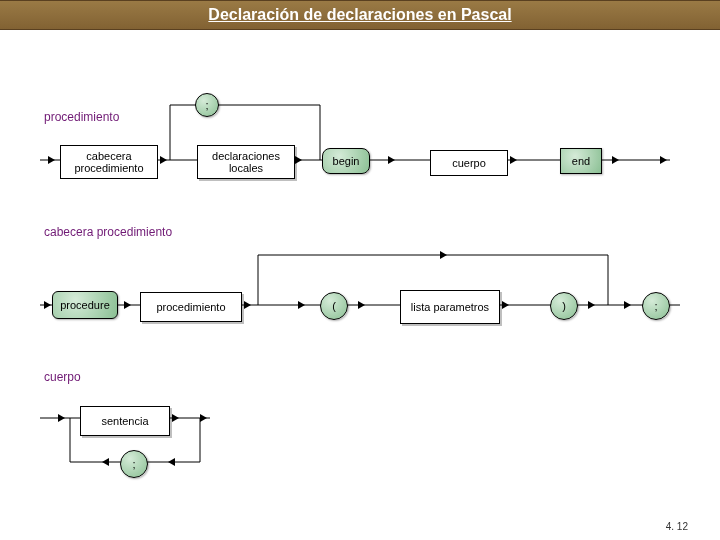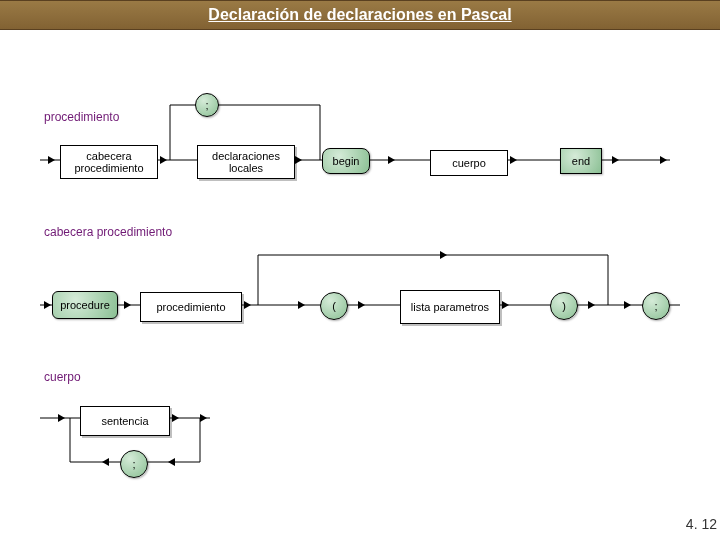--- a/index.html
+++ b/index.html
@@ -5,21 +5,21 @@
 body{margin:0;padding:0;width:720px;height:540px;background:#fff;font-family:Arial,sans-serif;position:relative;overflow:hidden}
 .title-bar{background:#8a6d3b;background:linear-gradient(#9a7a45,#826233);height:28px;display:flex;align-items:center;justify-content:center;border-top:1px solid #5a4020;border-bottom:1px solid #5a4020}
 .title-bar span{color:#fff;font-weight:bold;font-size:16px;text-decoration:underline}
 .canvas{position:relative;width:720px;height:480px}
 .lbl{position:absolute;font-size:12px;color:#701a75}
 .box{position:absolute;border:1px solid #000;background:#fff;font-size:11px;text-align:center;display:flex;align-items:center;justify-content:center;line-height:1.1;padding:2px 4px}
 .box.sh{box-shadow:2px 2px 0 rgba(0,0,0,.25)}
 .term{position:absolute;border:1px solid #000;border-radius:50%/50%;background:radial-gradient(circle at 35% 30%,#d5ebd8,#8abf93);font-size:11px;display:flex;align-items:center;justify-content:center;box-shadow:1px 1px 2px rgba(0,0,0,.3)}
 .arrow{position:absolute;width:0;height:0;border-top:4px solid transparent;border-bottom:4px solid transparent;border-left:7px solid #000}
 .arrow.l{border-left:none;border-right:7px solid #000}
-.footer{position:absolute;bottom:8px;right:3px;font-size:14px;color:#333}
+.footer{position:absolute;bottom:8px;right:32px;font-size:10px;color:#333}
 svg{position:absolute;left:0;top:0;pointer-events:none}
 </style>
 </head>
 <body>
 
 <div class="title-bar">
   <span>Declaración de declaraciones en Pascal</span>
 </div>
 
 <div class="canvas">

